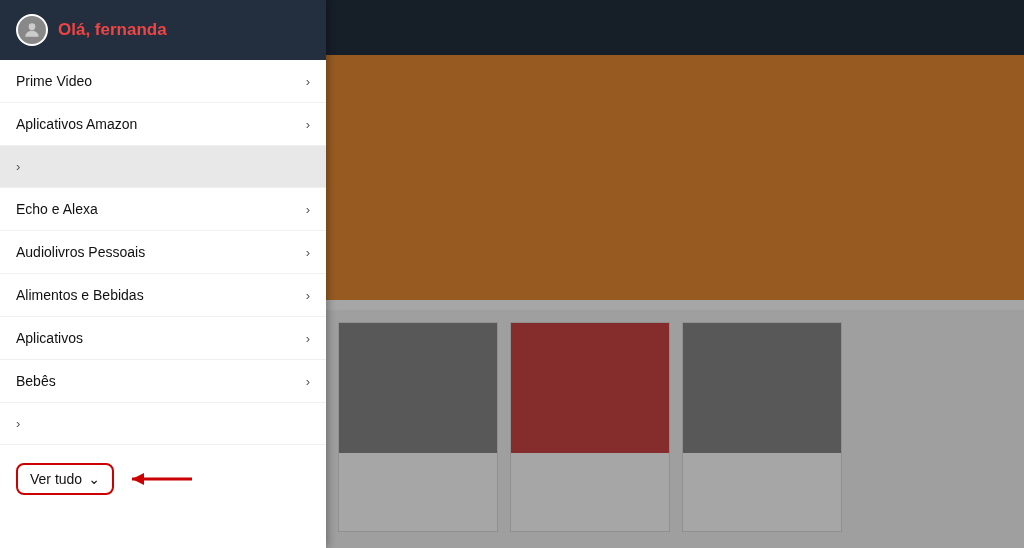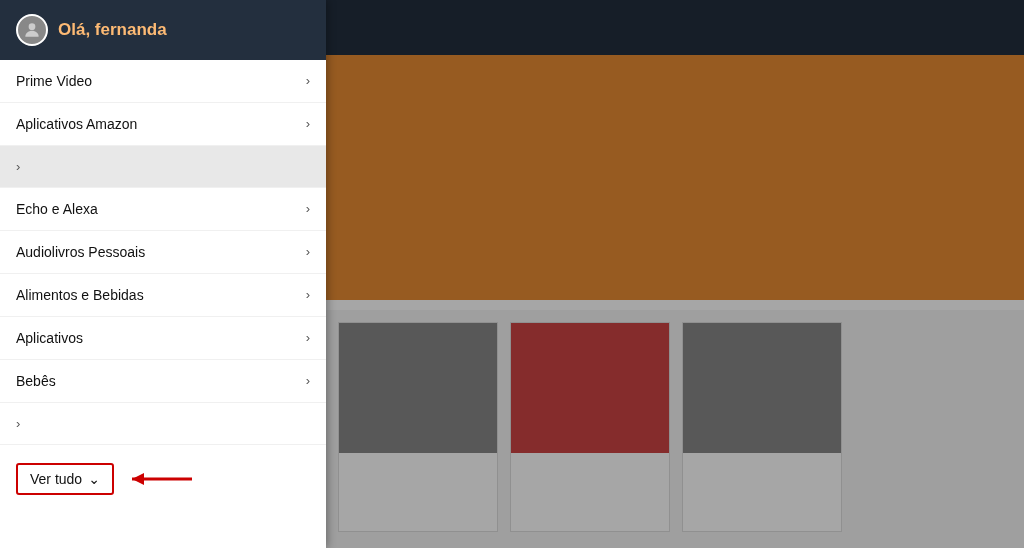--- a/index.html
+++ b/index.html
@@ -112,27 +112,27 @@
 
     .sidebar-header .avatar svg {
       width: 20px;
       height: 20px;
       fill: #ccc;
     }
 
     .sidebar-header .greeting {
       font-size: 17px;
       font-weight: bold;
-      color: #fdba74;
+      color: #ef4444;
     }
 
     
     .menu-item {
       display: flex;
-      align-items: flex-start;
+      align-items: center;
       justify-content: space-between;
       padding: 13px 16px;
       border-bottom: 1px solid #f0f0f0;
       cursor: pointer;
       font-size: 14px;
       color: #111;
     }
 
     .menu-item.active {
       background: #e8e8e8;
@@ -159,21 +159,21 @@
     .ver-tudo-btn {
       display: inline-flex;
       align-items: center;
       gap: 6px;
       border: 2px solid #c00;
       padding: 6px 12px;
       font-size: 14px;
       color: #111;
       cursor: pointer;
       background: #fff;
-      border-radius: 3px;
+      border-radius: 8px;
     }
 
     .red-arrow {
       display: flex;
       align-items: center;
       margin-left: 8px;
     }
 
     .ver-tudo-row {
       display: flex;

